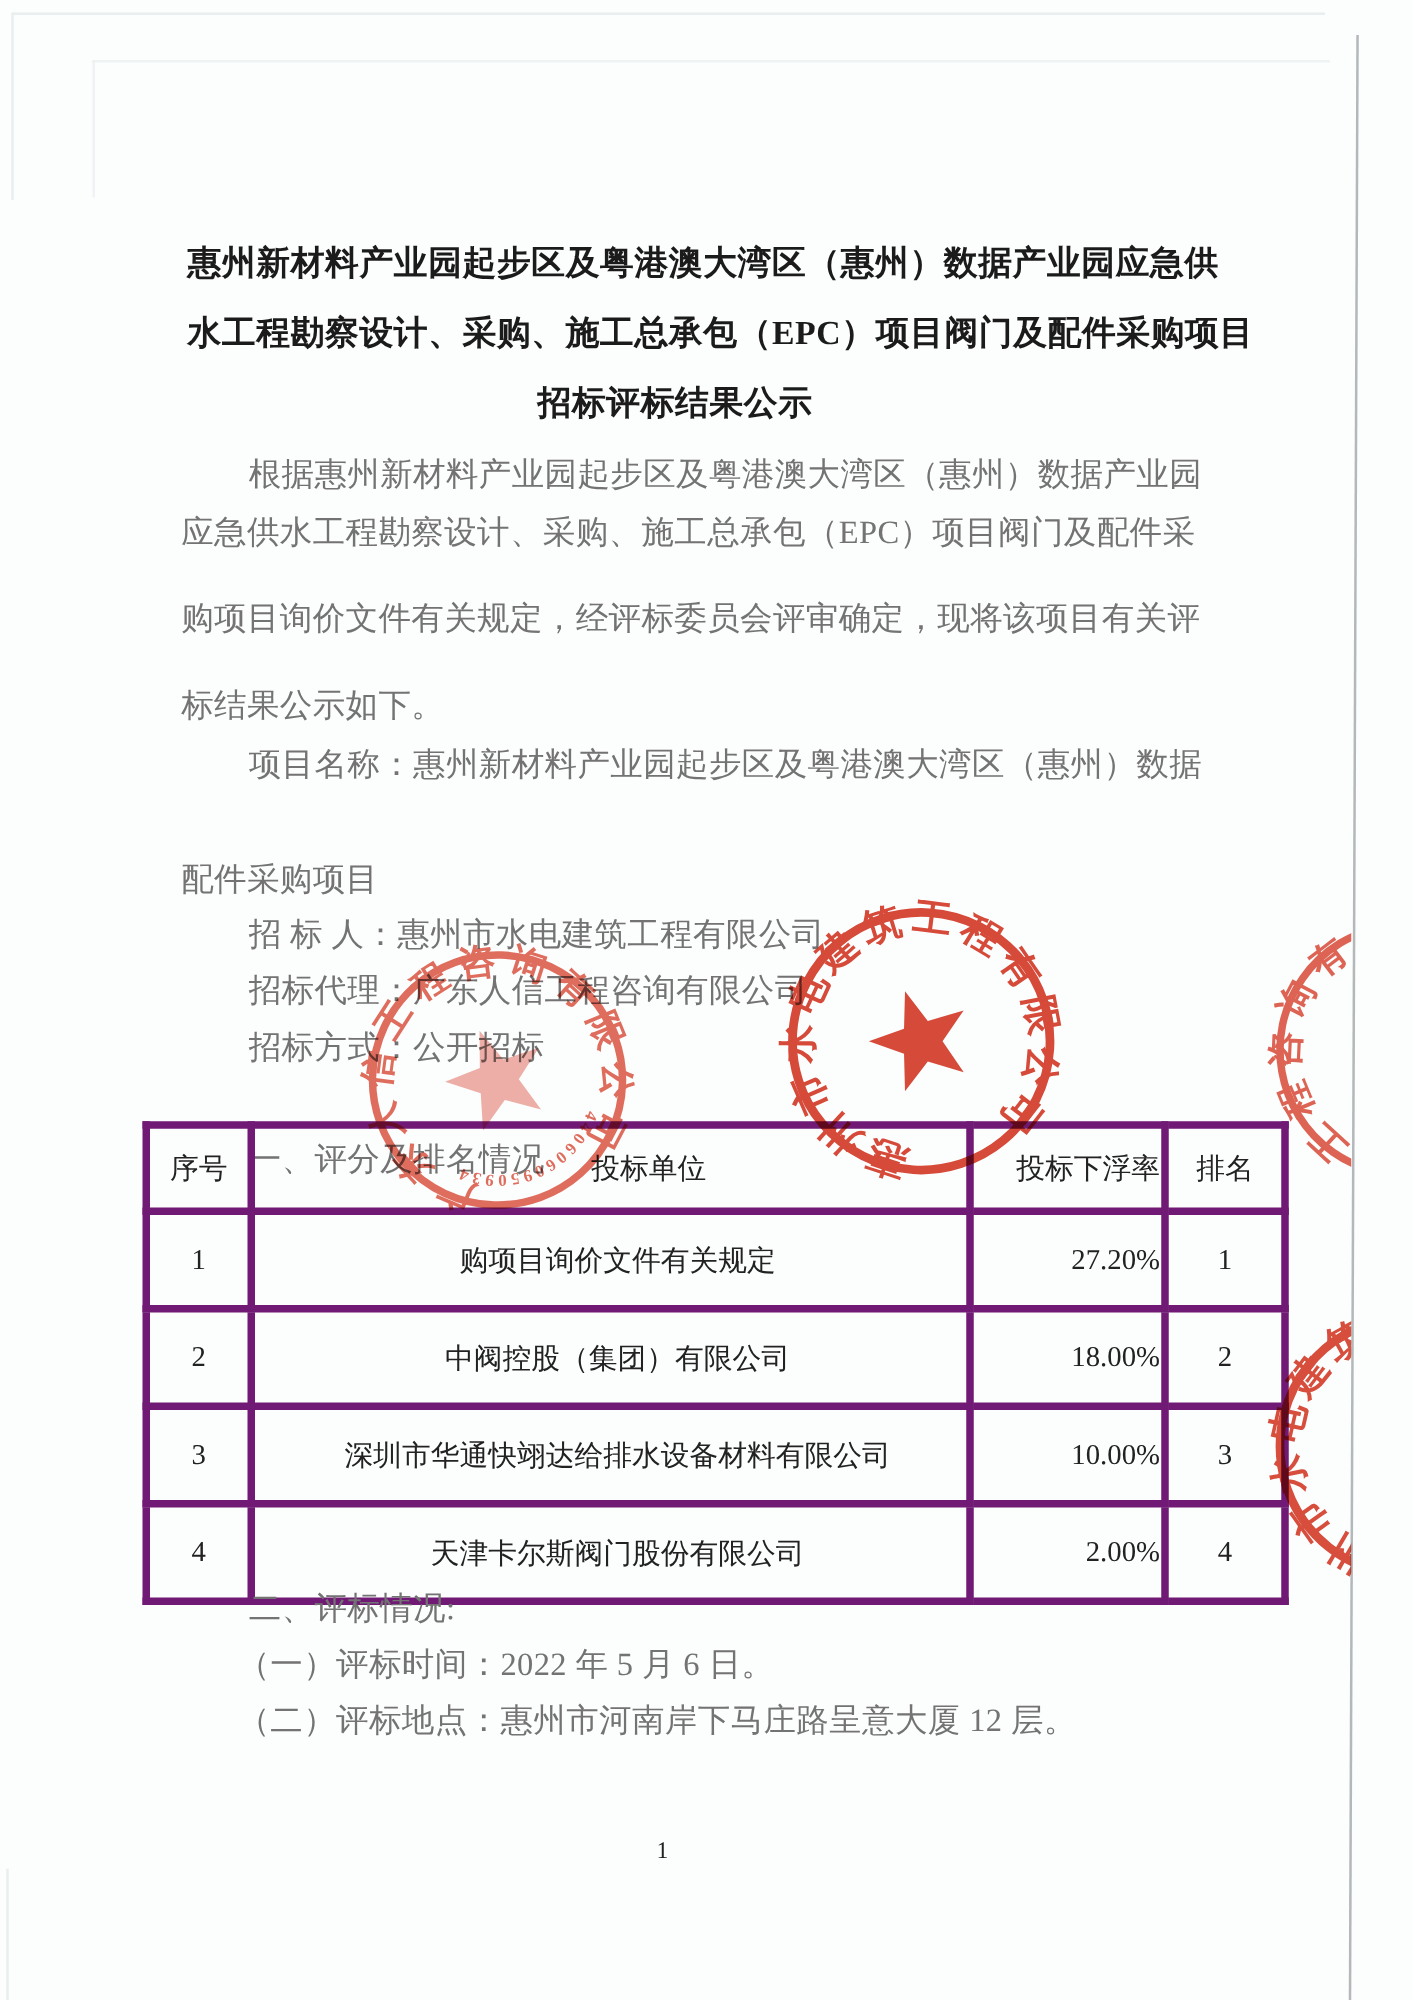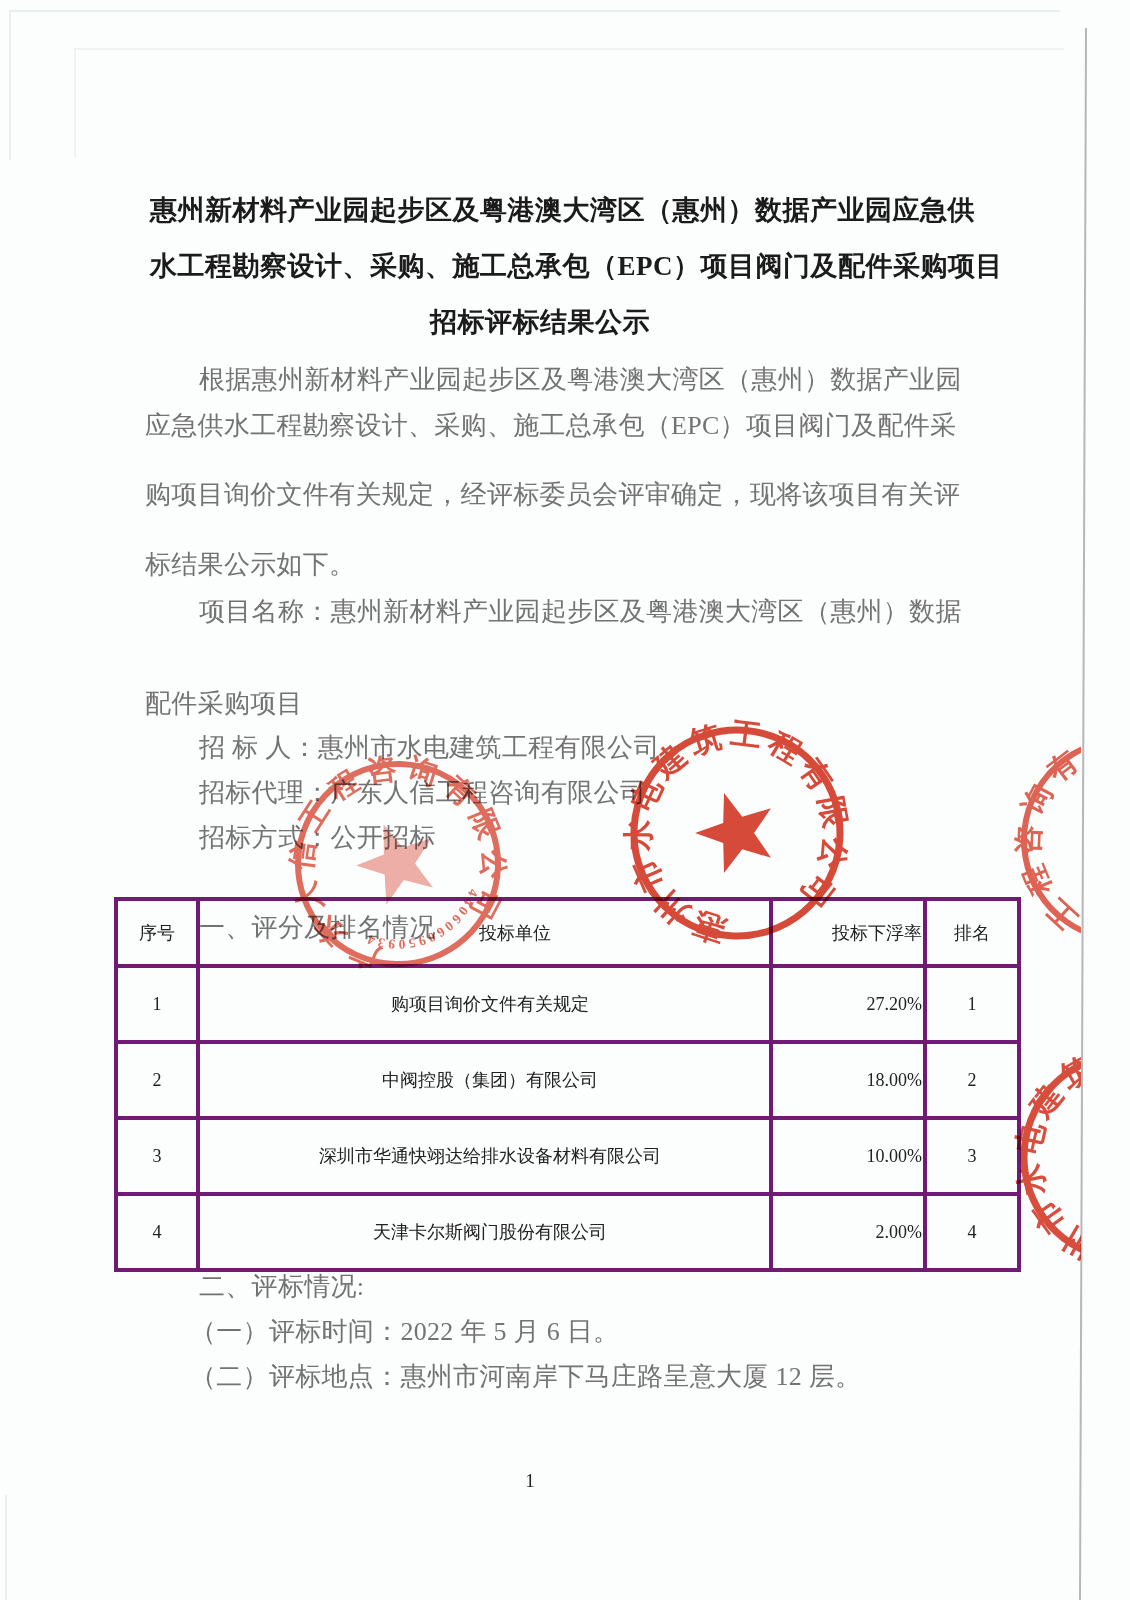--- a/index.html
+++ b/index.html
@@ -15,21 +15,21 @@
   .edge{position:absolute;background:#b3b8ba;}
   .faint{position:absolute;background:#e9eeee;}
   
   .tline{position:absolute;white-space:nowrap;line-height:1.15;}
   .title{left:150px;width:780px;text-align:center;font-size:27px;font-weight:700;letter-spacing:.5px;color:#1b1b1b;}
   .body{font-size:26px;letter-spacing:.3px;color:#737373;}
   .b-left{left:145px;}
   .b-ind{left:199px;}
   
   #rank-table{position:absolute;left:114px;top:897px;border-collapse:collapse;table-layout:fixed;}
-  #rank-table td{border:4px solid #701a75;font-size:18px;color:#222;vertical-align:middle;background:transparent;}
+  #rank-table td{border:6px solid #701a75;font-size:23px;color:#222;vertical-align:middle;background:transparent;}
   #rank-table .c0{width:76px;text-align:center;}
   #rank-table .c1{width:506px;text-align:center;padding-left:12px;}
   #rank-table .c2{width:148px;text-align:right;}
   #rank-table .c3{width:88px;text-align:center;}
   #rank-table tr.hd td{height:61px;}
   #rank-table tr.hd .c1{padding-left:62px;}
   #rank-table tr.dr td{height:70px;}
   
   .stamp{position:absolute;mix-blend-mode:multiply;pointer-events:none;}
   .stamp svg text{font-family:"Liberation Serif", serif;font-weight:700;}

